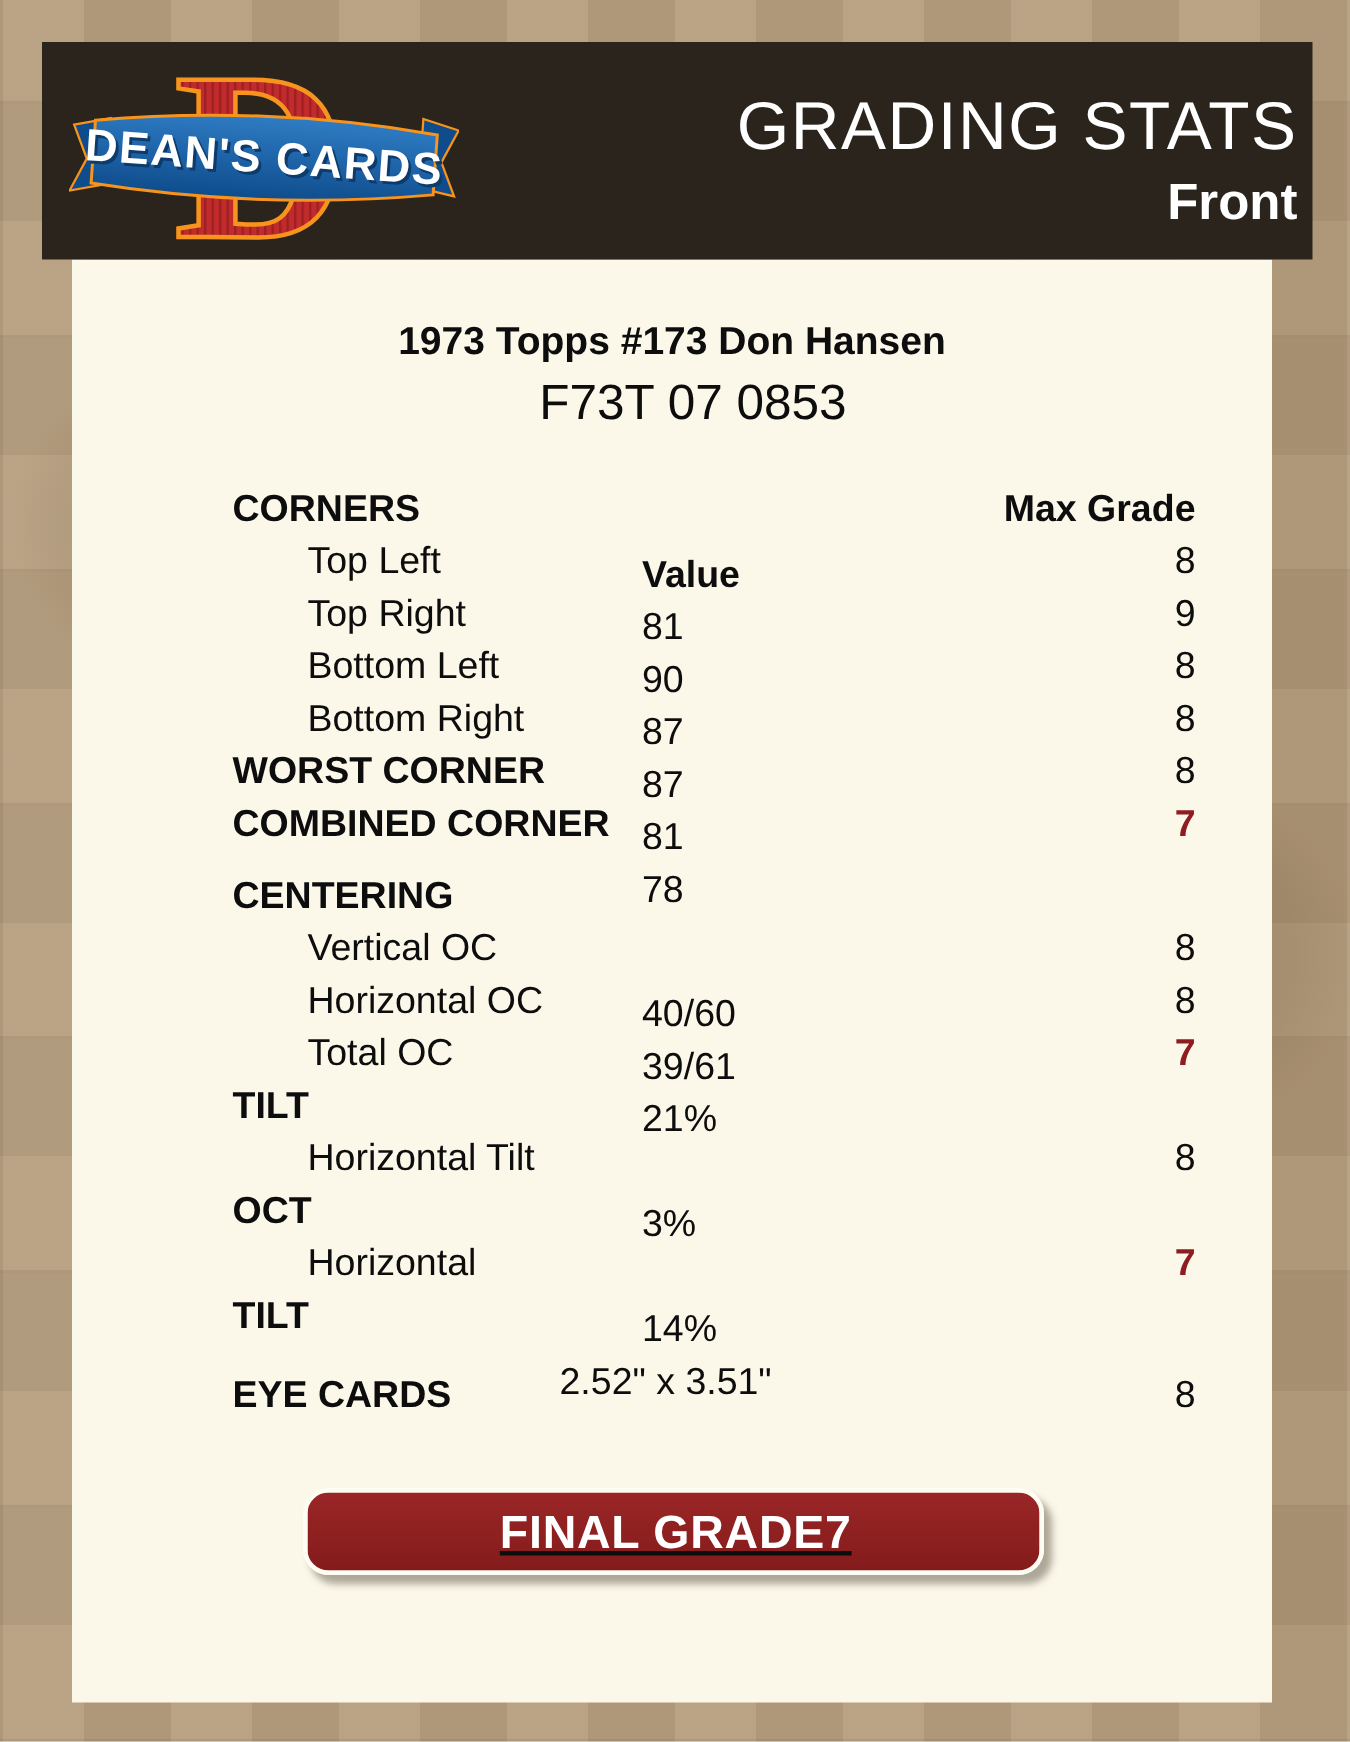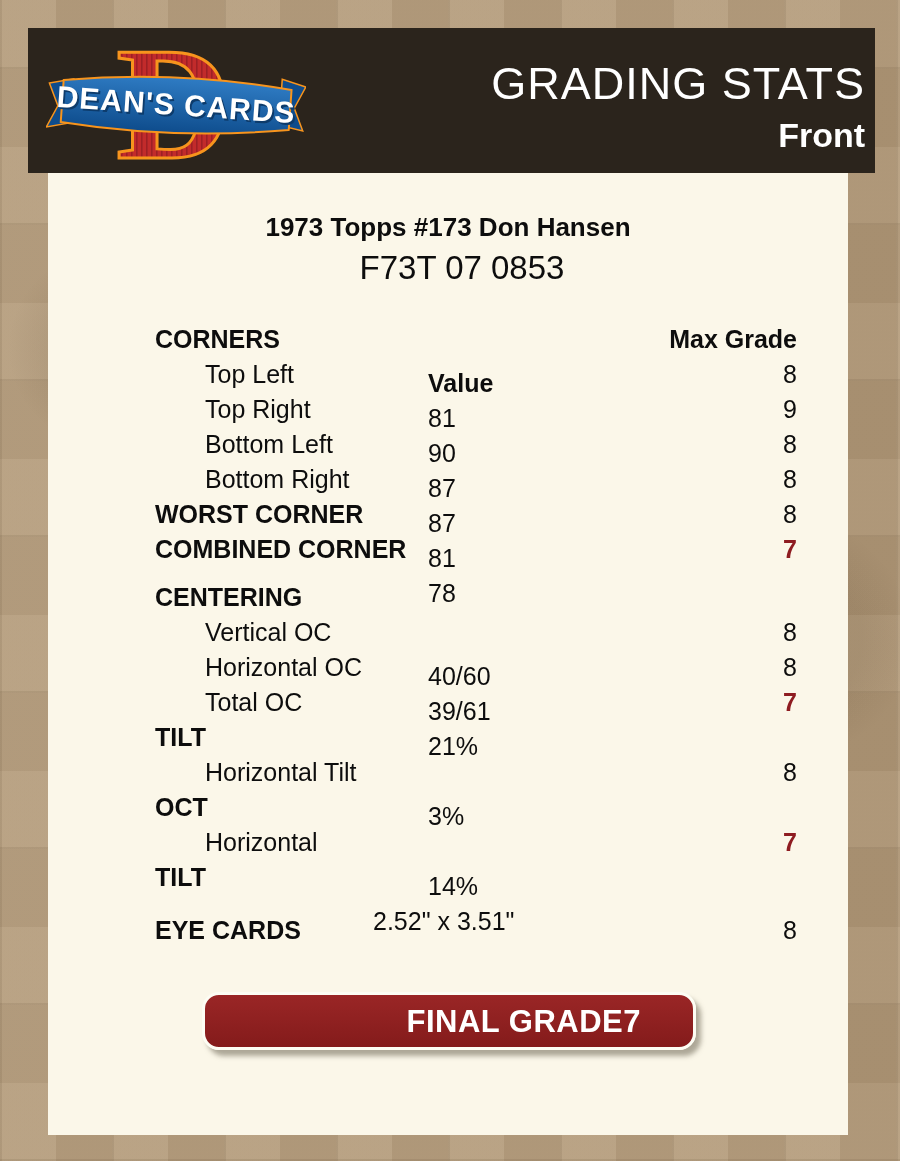--- a/index.html
+++ b/index.html
@@ -49,22 +49,22 @@
   .cell-max{position:absolute;left:574px;width:175px;text-align:right;}
   .bold{font-weight:bold;}
   .red{color:var(--accent-red);}
   .shift-left{transform:translateX(-55px);}
   .spacer{width:100%;}
   .final-grade-button{
     position:absolute;left:154px;top:819px;width:494px;height:58px;
     background:linear-gradient(#9a2626,#841b1b);
     border:3px solid #fdfdf4;border-radius:17px;
     box-shadow:5px 6px 5px rgba(130,124,108,.65);
-    display:flex;align-items:center;justify-content:flex-end;
-    padding:0 52px 0 55px;cursor:pointer;
+    display:flex;align-items:center;justify-content:center;
+    padding:0 52px 0 55px;cursor:pointer;text-decoration:underline;
   }
   .final-grade-button .fg-label,
   .final-grade-button .fg-value{
     color:#ffffff;font-size:31px;font-weight:bold;letter-spacing:.5px;line-height:1;
   }
   .rib-text{font-family:"Liberation Sans",sans-serif;font-weight:bold;letter-spacing:1px;}
 </style>
 </head>
 <body>
 

